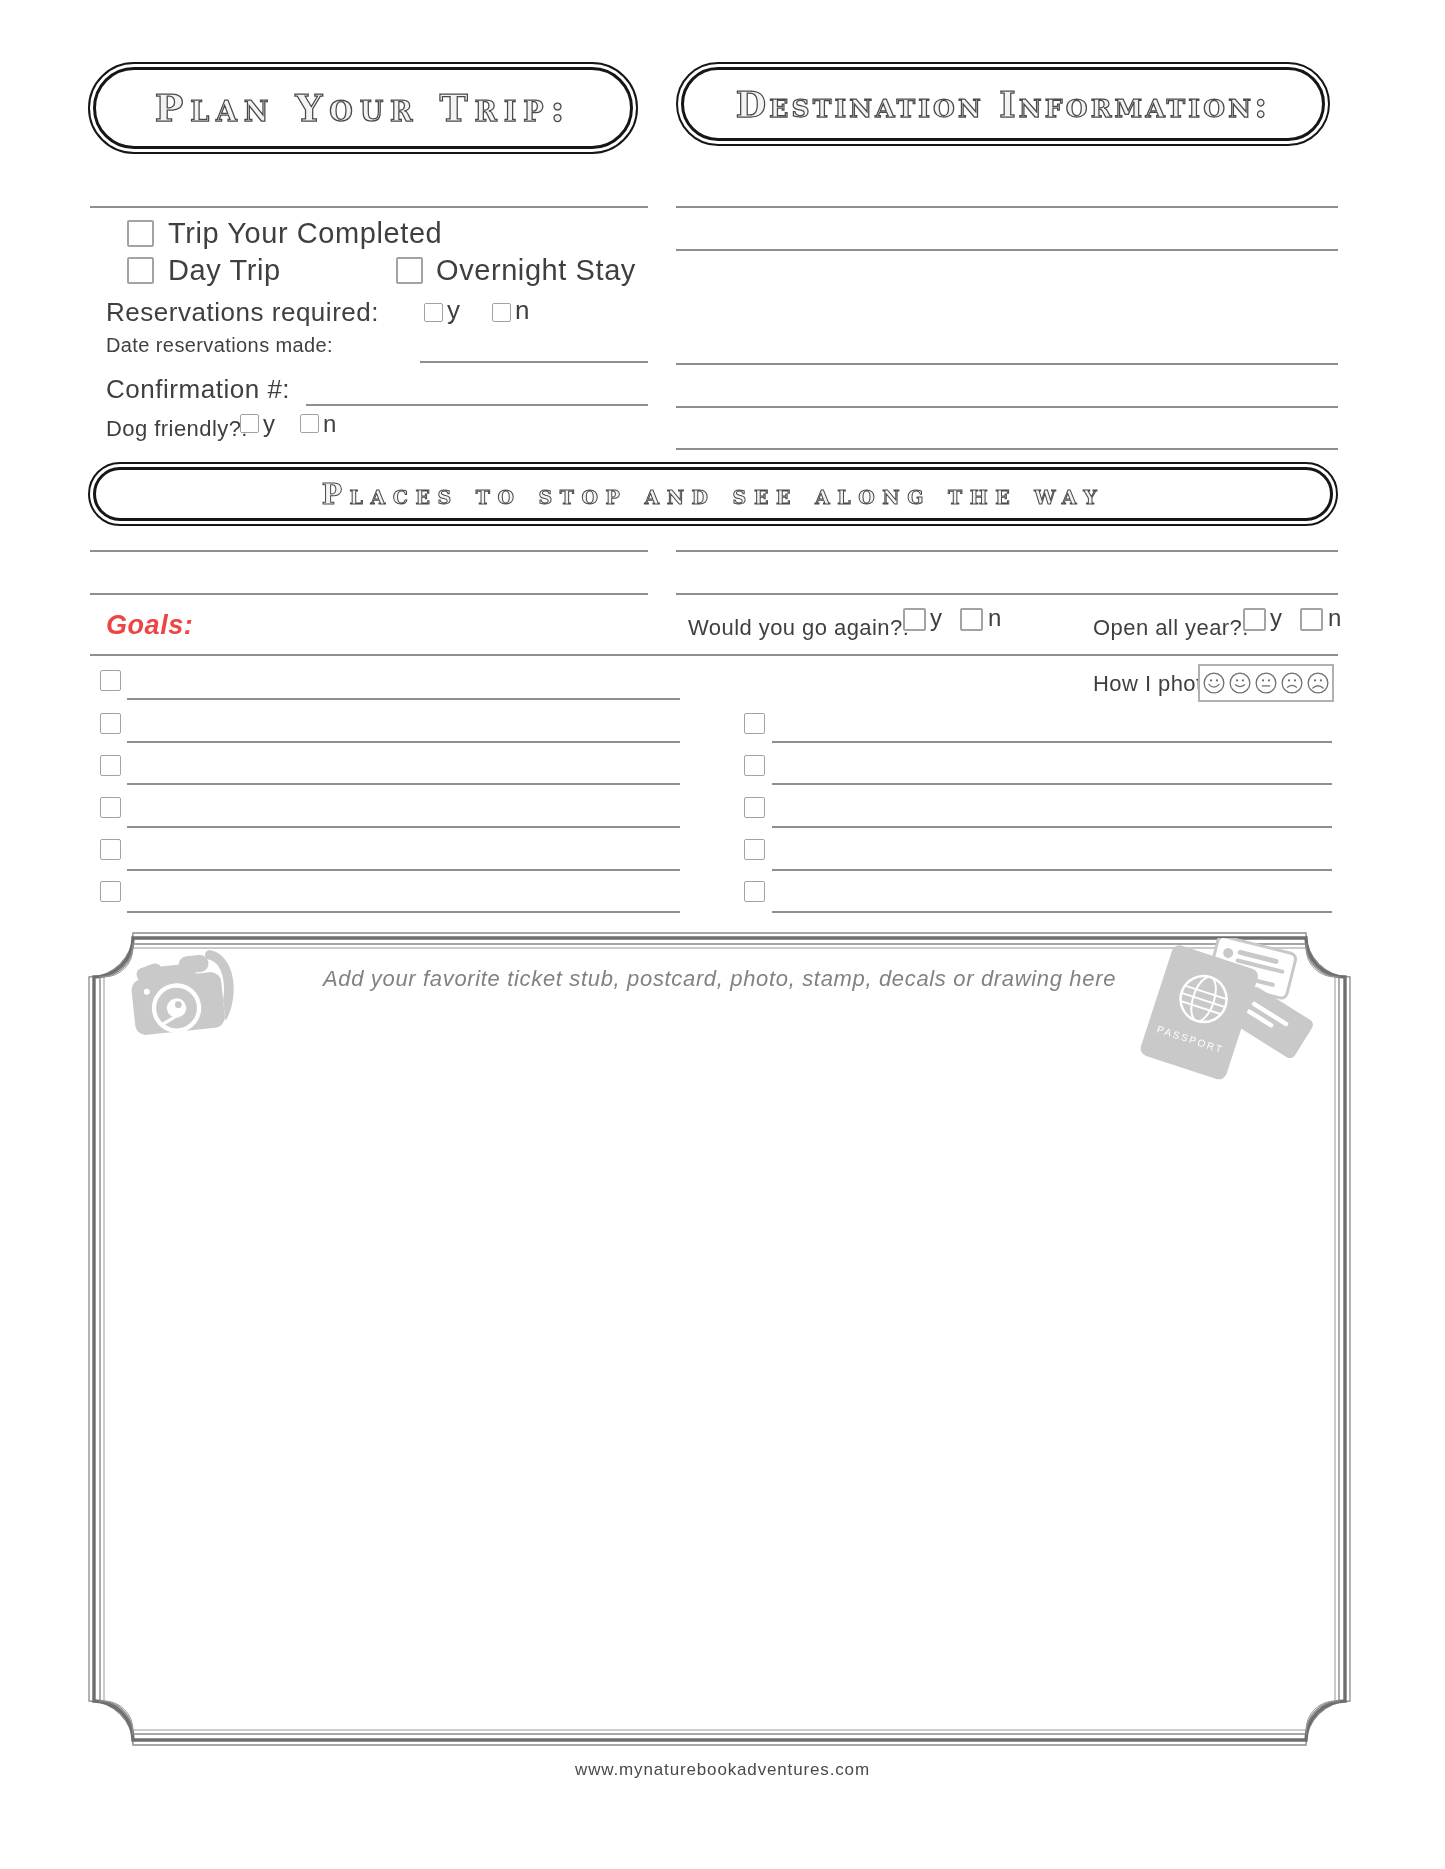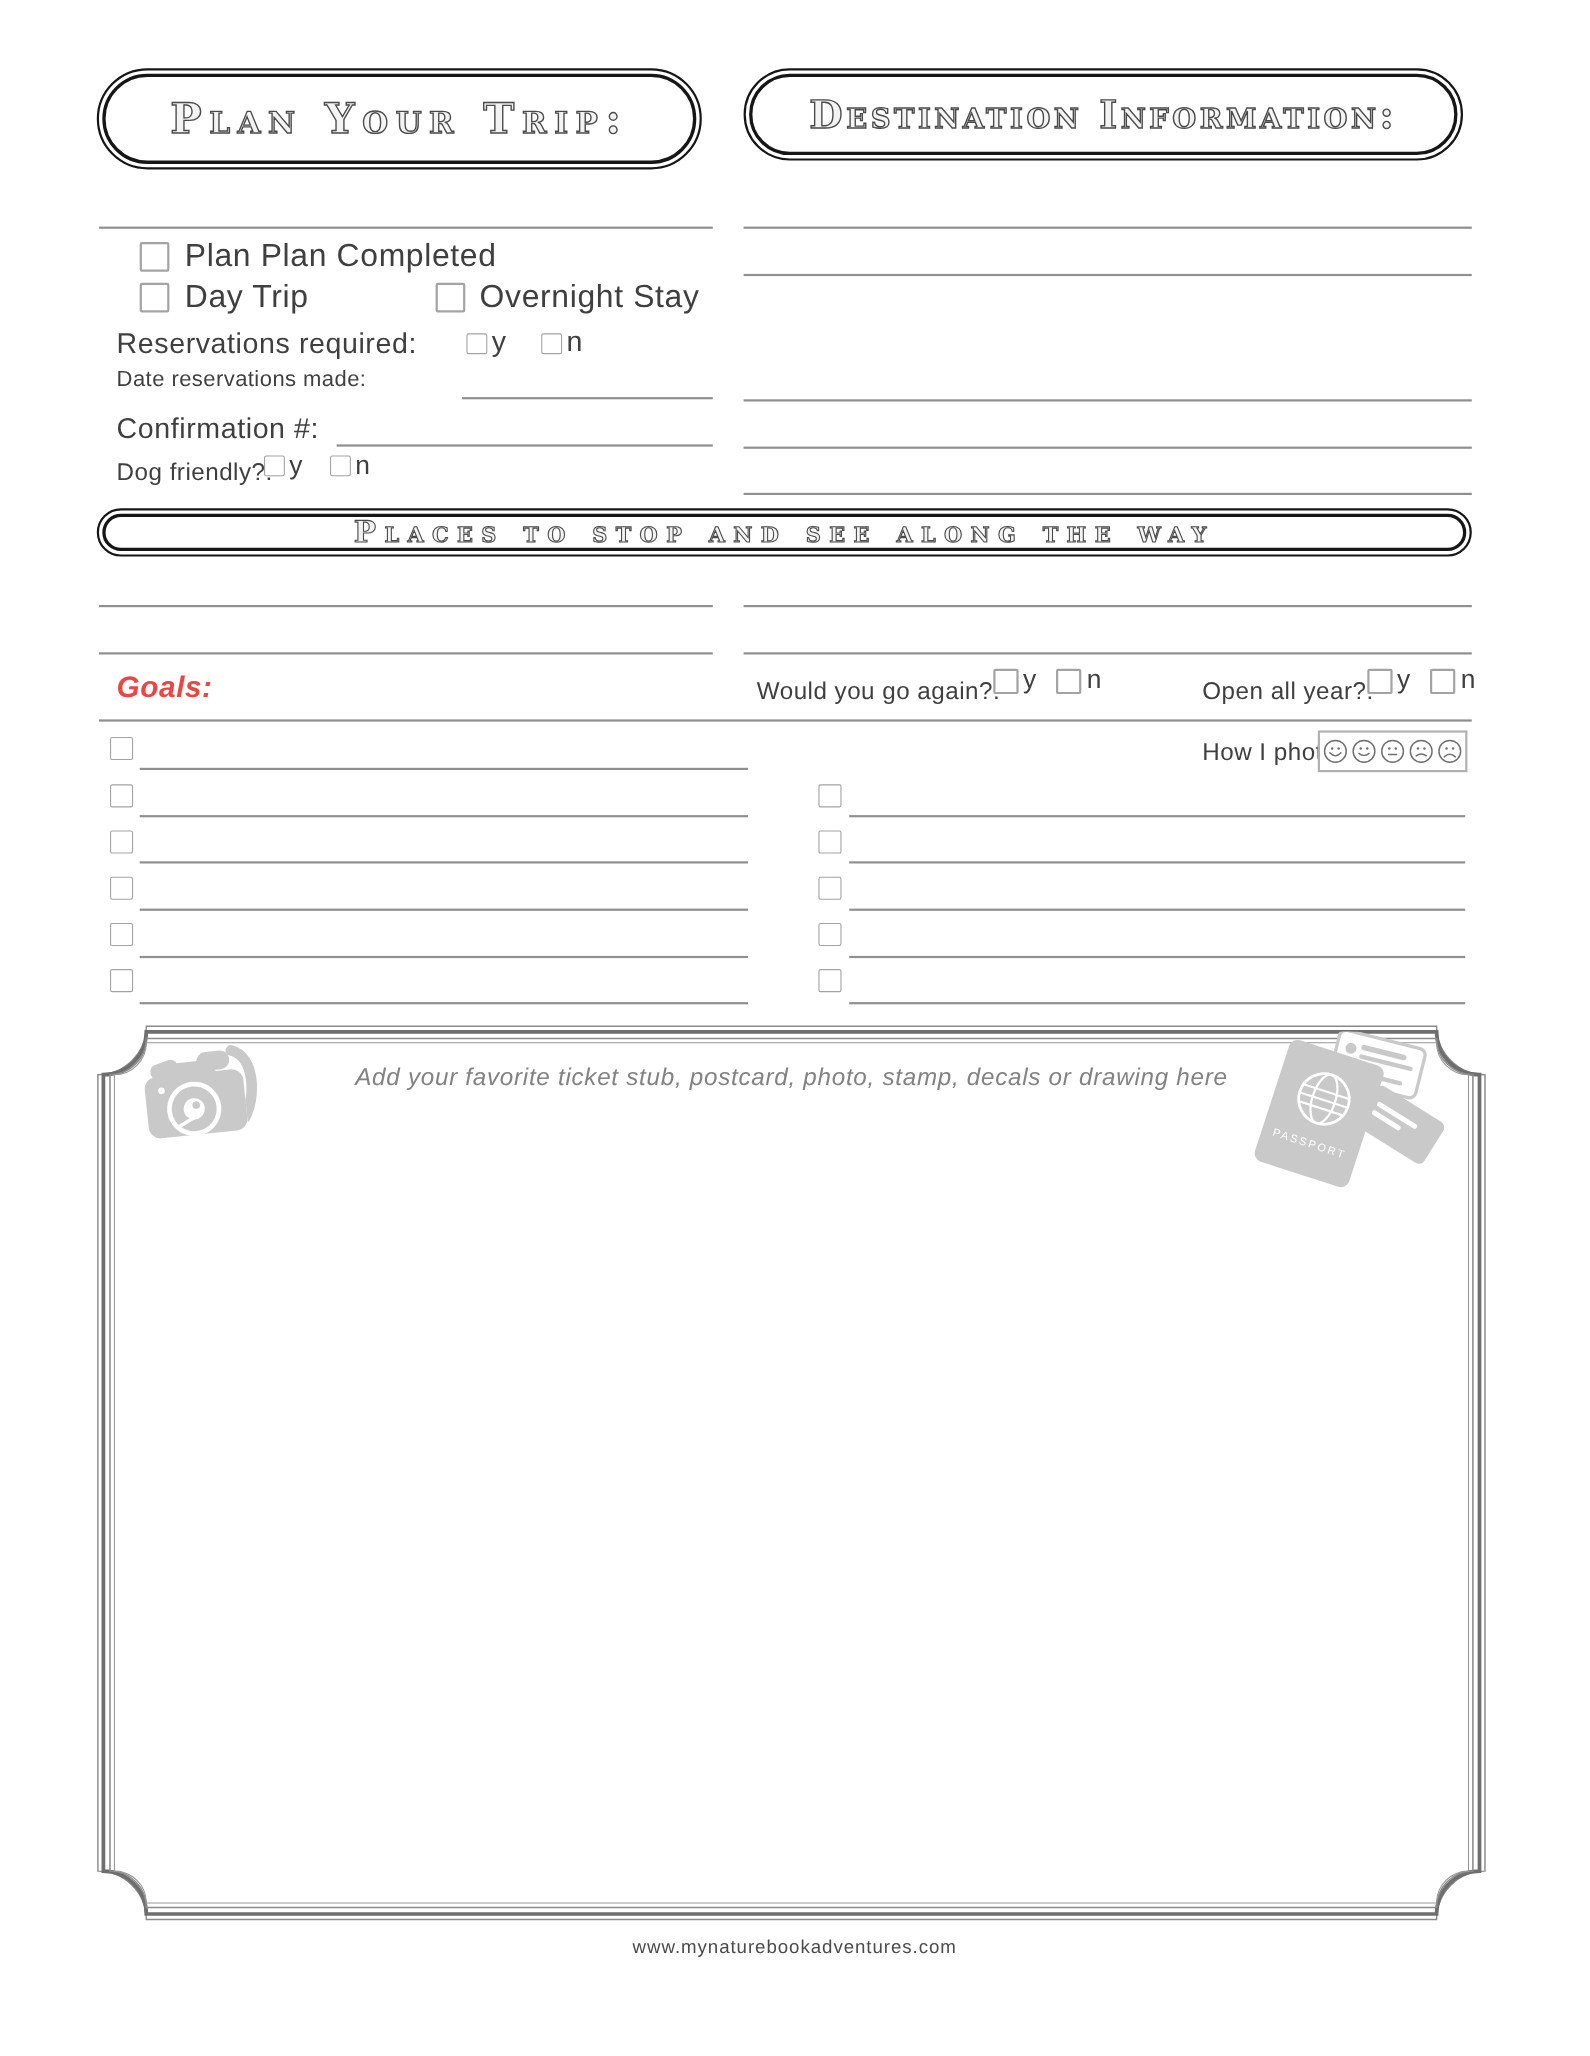--- a/index.html
+++ b/index.html
@@ -49,21 +49,21 @@
   </div>
   <div class="banner" style="left:676px;top:62px;width:654px;height:84px;">
     <div class="banner-inner">
         <span class="btext btext-lg2">Destination Information:</span>
       </div>
   </div>
 
   <div class="hline" style="left:90px;top:206px;width:558px;"></div>
 
   <div class="cb cb26" style="left:127px;top:220px;"></div>
-  <div class="lbl" style="left:168px;top:217px;font-size:29px;">Plan Plan Completed</div>
+  <div class="lbl" style="left:168px;top:217px;font-size:29px;">Trip Your Completed</div>
 
   <div class="cb cb26" style="left:127px;top:257px;"></div>
   <div class="lbl" style="left:168px;top:254px;font-size:29px;">Day Trip</div>
   <div class="cb cb26" style="left:396px;top:257px;"></div>
   <div class="lbl" style="left:436px;top:254px;font-size:29px;">Overnight Stay</div>
 
   <div class="lbl" style="left:106px;top:298px;font-size:26px;">Reservations required:</div>
   <div class="cb cb18" style="left:424px;top:303px;"></div>
   <div class="lbl" style="left:447px;top:296px;font-size:26px;">y</div>
   <div class="cb cb18" style="left:492px;top:303px;"></div>
@@ -82,21 +82,21 @@
   <div class="lbl" style="left:323px;top:410px;font-size:24px;">n</div>
 
   <div class="hline" style="left:676px;top:206px;width:662px;"></div>
   <div class="hline" style="left:676px;top:249px;width:662px;"></div>
 
 
   <div class="hline" style="left:676px;top:363px;width:662px;"></div>
   <div class="hline" style="left:676px;top:406px;width:662px;"></div>
   <div class="hline" style="left:676px;top:448px;width:662px;"></div>
 
-  <div class="banner" style="left:88px;top:462px;width:1250px;height:44px;">
+  <div class="banner" style="left:88px;top:462px;width:1250px;height:64px;">
     <div class="banner-inner">
         <span class="btext btext-md">Places to stop and see along the way</span>
       </div>
   </div>
 
   <div class="hline" style="left:90px;top:550px;width:558px;"></div>
   <div class="hline" style="left:676px;top:550px;width:662px;"></div>
   <div class="hline" style="left:90px;top:593px;width:558px;"></div>
   <div class="hline" style="left:676px;top:593px;width:662px;"></div>
 

